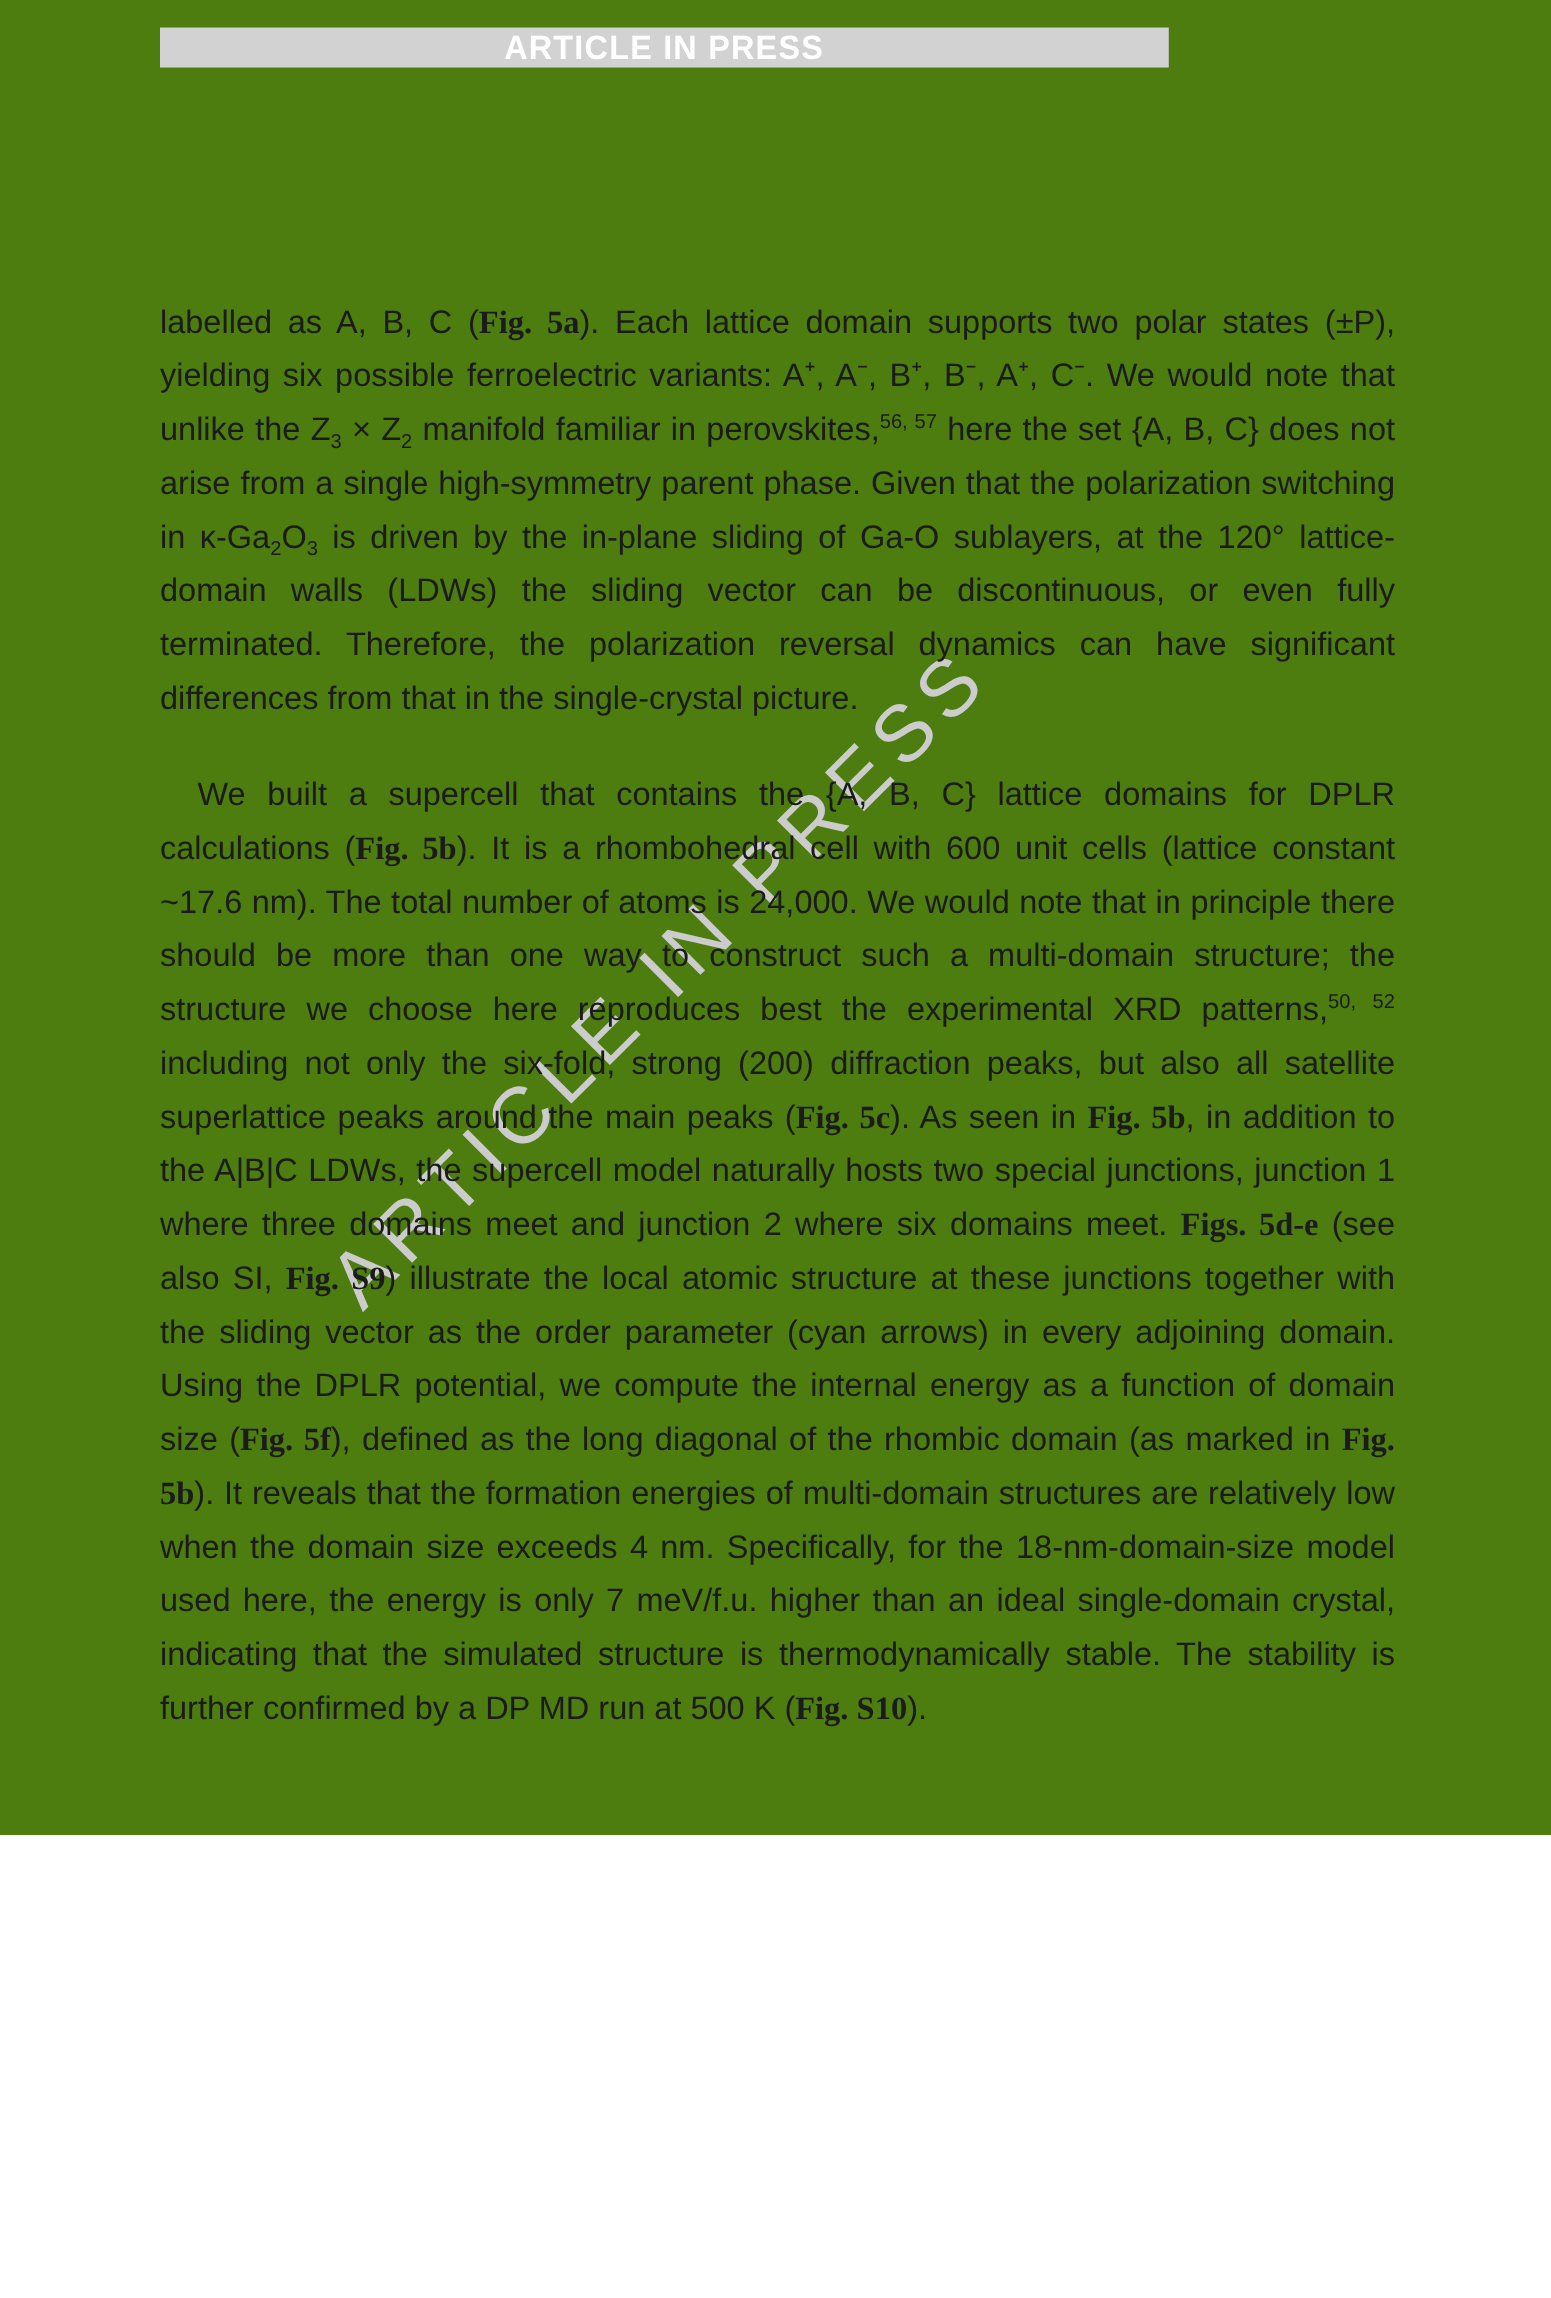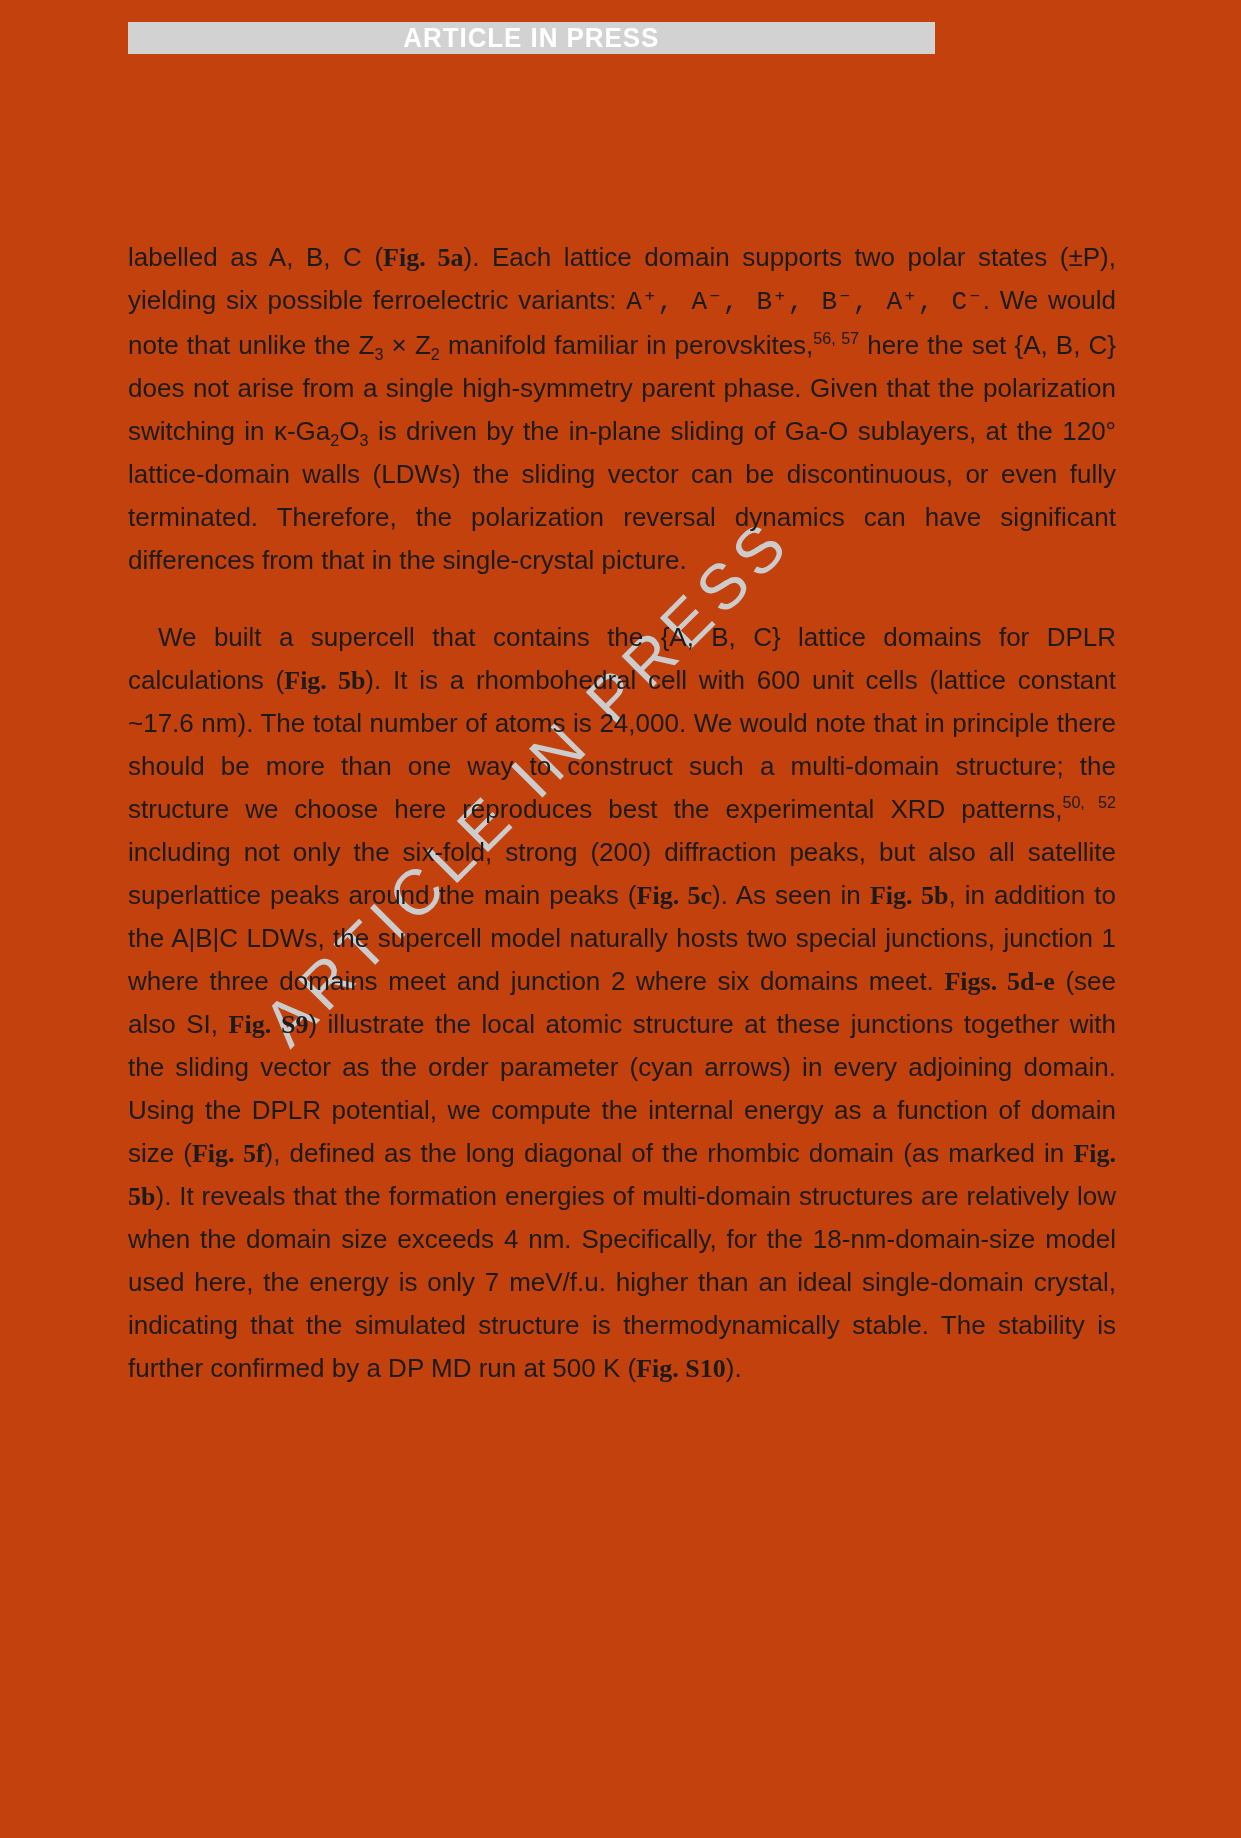--- a/index.html
+++ b/index.html
@@ -1,20 +1,20 @@
 <!DOCTYPE html>
 <html><head>
 <meta charset="utf-8">
 <style>
   html, body { margin: 0; padding: 0; background: #ffffff; }
   .page {
     position: relative;
     width: 1241px;
-    height: 1838px;
-    background: #c2410c;
+    height: 1468px;
+    background: #4d7c0f;
     overflow: hidden;
     font-family: "Liberation Sans", sans-serif;
     color: #1b1b1b;
   }
   .banner {
     position: absolute;
     left: 128px;
     top: 22px;
     width: 807px;
     height: 32px;
@@ -52,21 +52,21 @@
     line-height: 43px;
     text-align: justify;
     z-index: 1;
   }
   .para { margin: 0; }
   .para + .para { margin-top: 34px; }
   .para.indent { text-indent: 30px; }
   .seg-b { font-weight: bold; font-family: Liberation Serif, serif; }
   .seg-sup { font-size: 0.62em; vertical-align: super; line-height: 0; }
   .seg-sub { font-size: 0.62em; vertical-align: sub; line-height: 0; }
-  .seg-serif { font-family: Liberation Mono, monospace; }
+  .seg-serif { font-family: Liberation Sans, sans-serif; }
 </style>
 </head>
 <body>
 
 <div class="page">
 
   <div class="banner">
     <span class="banner-text">ARTICLE IN PRESS</span>
   </div>
 

